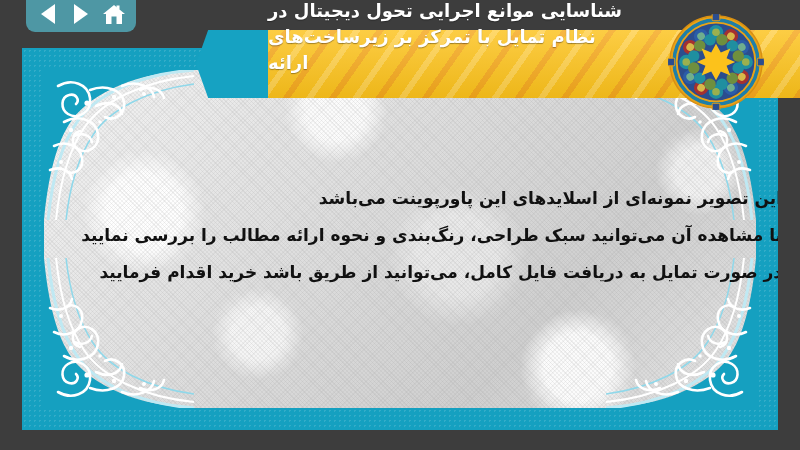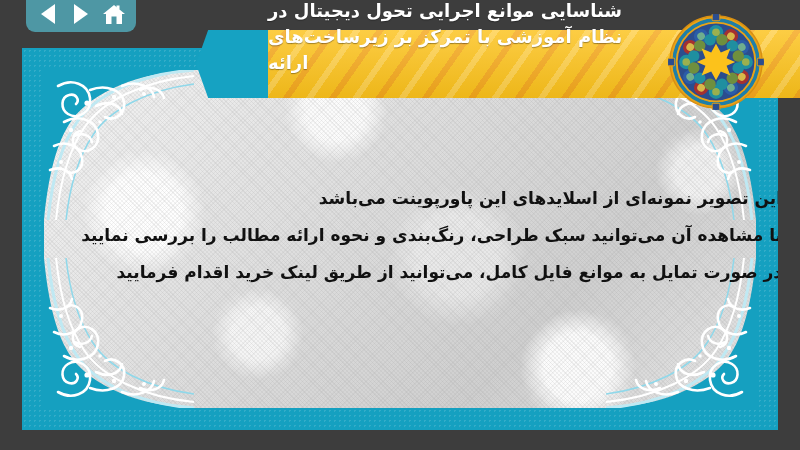--- a/index.html
+++ b/index.html
@@ -198,31 +198,31 @@
         <circle cx="70" cy="27" r="2.2"></circle>
           <circle cx="17" cy="92" r="2"></circle>
         <circle cx="100" cy="24" r="2"></circle>
           <circle cx="56" cy="52" r="1.8"></circle>
       </g>
     </svg>
 
     <div id="body">
       <div class="bline l1">این تصویر نمونه‌ای از اسلایدهای این پاورپوینت می‌باشد</div>
       <div class="bline">با مشاهده آن می‌توانید سبک طراحی، رنگ‌بندی و نحوه ارائه مطالب را بررسی نمایید</div>
-      <div class="bline">در صورت تمایل به موانع فایل کامل، می‌توانید از طریق لینک خرید اقدام فرمایید</div>
+      <div class="bline">در صورت تمایل به دریافت فایل کامل، می‌توانید از طریق باشد خرید اقدام فرمایید</div>
     </div>
 
   </div>
 
   <div id="tail"></div>
   <div id="banner"></div>
 
   <div id="titlewrap">
     <div class="tline">شناسایی موانع اجرایی تحول دیجیتال در</div>
-    <div class="tline">نظام آموزشی با تمرکز بر زیرساخت‌های</div>
+    <div class="tline">نظام تمایل با تمرکز بر زیرساخت‌های</div>
     <div class="tline">ارائه</div>
   </div>
 
   <svg id="medallion" viewBox="0 0 100 100">
     <defs>
       <g id="petal">
         <circle cx="0" cy="-30" r="7" fill="#2e7ea8"></circle>
         <circle cx="0" cy="-30" r="4" fill="#8fae4e"></circle>
       </g>
     </defs>

